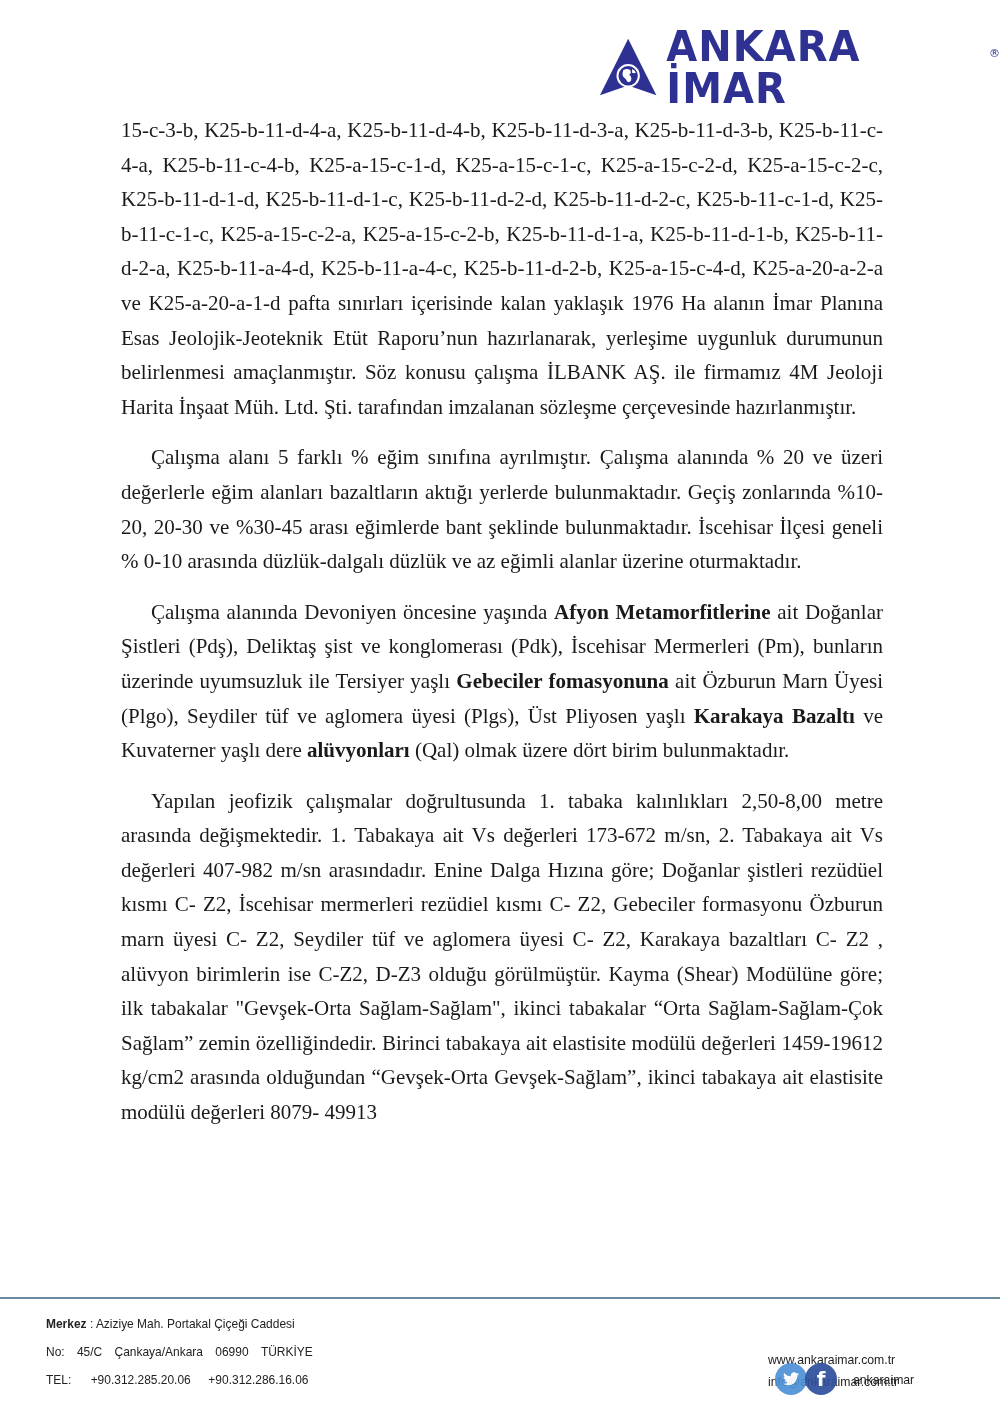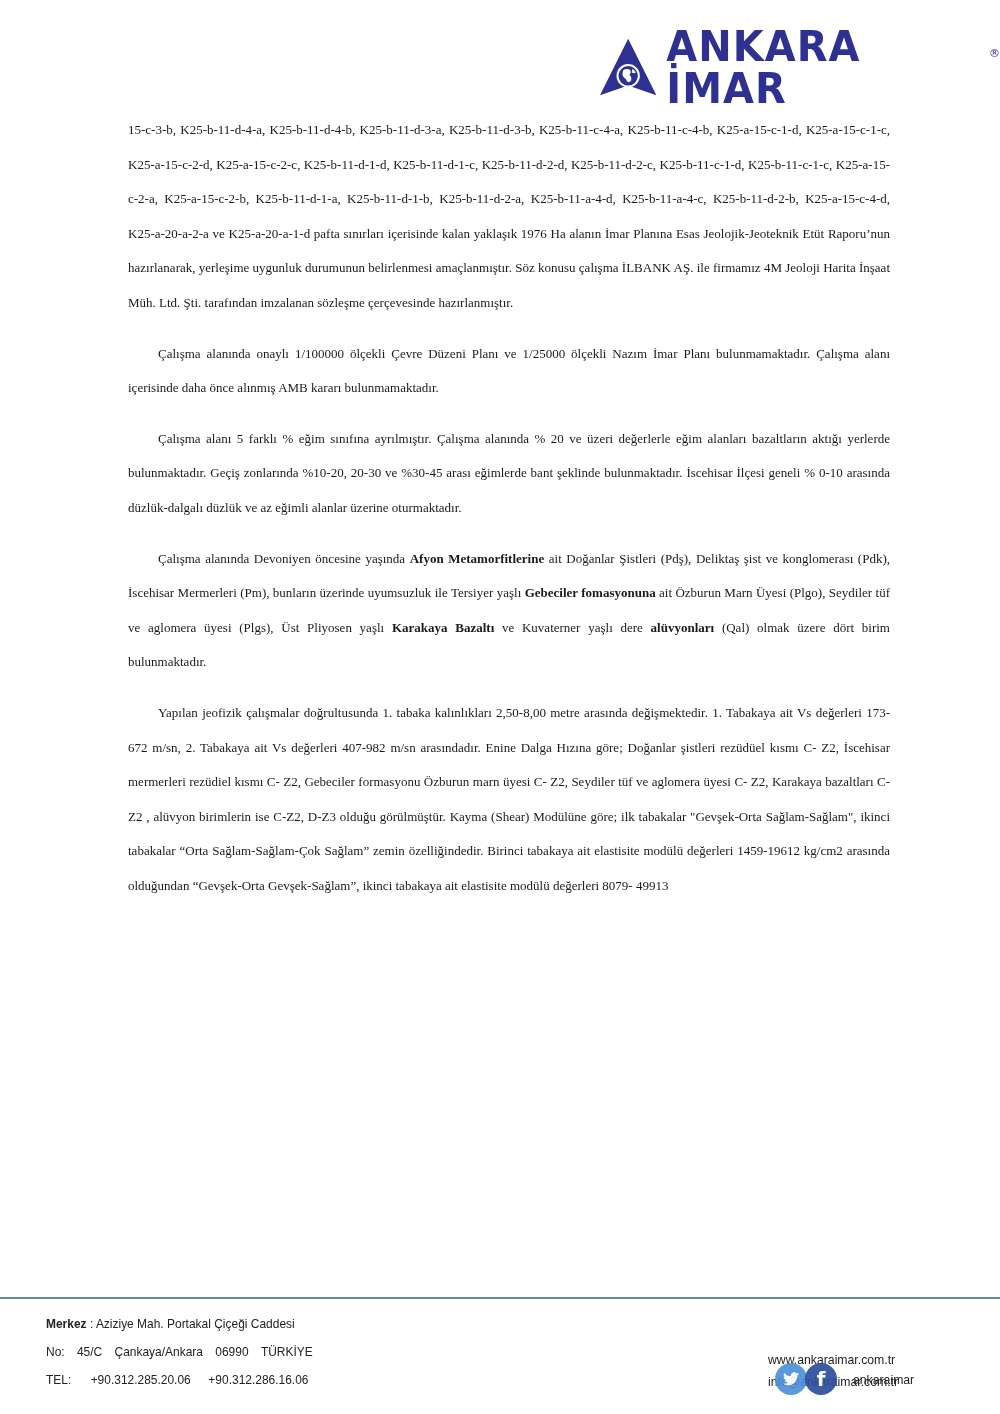--- a/index.html
+++ b/index.html
@@ -1,21 +1,21 @@
 <!DOCTYPE html>
 <html><head>
 <meta charset="utf-8">
 <style>
   html, body { margin: 0; padding: 0; background: #ffffff; }
   body { width: 1000px; height: 1414px; position: relative; overflow: hidden; font-family: "Liberation Serif", serif; color: #1a1a1a; }
   .logo { position: absolute; left: 598px; top: 36px; height: 62px; display: flex; align-items: center; }
   .logo svg.mark { width: 62px; height: 62px; }
   .logo .brand { font-family: "DejaVu Sans", sans-serif; font-weight: bold; font-size: 40px; color: #2e3192; letter-spacing: 1px; margin-left: 8px; transform: scaleY(1.05); line-height: 1; }
   .logo .reg { font-family: "DejaVu Sans", sans-serif; font-size: 11px; color: #2e3192; position: relative; top: -14px; margin-left: 2px; }
-  .content { position: absolute; left: 128px; top: 113px; width: 762px; font-size: 13px; line-height: 34.6px; text-align: justify; }
+  .content { position: absolute; left: 121px; top: 113px; width: 762px; font-size: 21px; line-height: 34.6px; text-align: justify; }
   .content p { margin: 0 0 16px 0; }
   .content p.indent { text-indent: 30px; }
   .content p.last { margin-bottom: 4px; }
   .footer-rule { position: absolute; left: 0; top: 1297px; width: 1000px; height: 2px; background: #6a8aa0; }
   .footer-left { position: absolute; left: 46px; top: 1310px; font-family: "Liberation Sans", sans-serif; font-size: 13.6px; color: #222; line-height: 28px; transform: scaleX(0.88); transform-origin: left top; }
   .footer-left b { font-weight: bold; }
   .footer-left .sp { display: inline-block; width: 14px; }
   .footer-right { position: absolute; left: 768px; top: 1349px; font-family: "Liberation Sans", sans-serif; font-size: 13.6px; color: #222; line-height: 22px; transform: scaleX(0.9); transform-origin: left top; }
   .social { position: absolute; left: 775px; top: 1363px; width: 90px; height: 36px; }
   .social .tw { position: absolute; left: 0; top: 0; width: 32px; height: 32px; border-radius: 50%; background: #4a8fd6; opacity: 0.9; display:flex; align-items:center; justify-content:center; color:#fff; font-size:16px; font-family: "DejaVu Sans", sans-serif; }
@@ -32,21 +32,20 @@
     <circle cx="31" cy="40" r="10" fill="#2e3192"></circle>
     <path d="M26 34 q4 -2 7 0 q2 3 -1 5 q3 2 2 6 q-2 3 -4 1 q-1 -3 -3 -4 q-3 -2 -1 -8z" fill="#ffffff"></path>
     <path d="M35 33 q3 1 4 4 q-2 1 -4 0z" fill="#ffffff"></path>
   </svg>
   <span class="brand">ANKARA İMAR</span>
   <span class="reg">®</span>
 </div>
 
 <div class="content" id="content">
     <p><span>15-c-3-b, K25-b-11-d-4-a, K25-b-11-d-4-b, K25-b-11-d-3-a, K25-b-11-d-3-b, K25-b-11-c-4-a, K25-b-11-c-4-b, K25-a-15-c-1-d, K25-a-15-c-1-c, K25-a-15-c-2-d, K25-a-15-c-2-c, K25-b-11-d-1-d, K25-b-11-d-1-c, K25-b-11-d-2-d, K25-b-11-d-2-c, K25-b-11-c-1-d, K25-b-11-c-1-c, K25-a-15-c-2-a, K25-a-15-c-2-b, K25-b-11-d-1-a, K25-b-11-d-1-b, K25-b-11-d-2-a, K25-b-11-a-4-d, K25-b-11-a-4-c, K25-b-11-d-2-b, K25-a-15-c-4-d, K25-a-20-a-2-a ve K25-a-20-a-1-d pafta sınırları içerisinde kalan yaklaşık 1976 Ha alanın İmar Planına Esas Jeolojik-Jeoteknik Etüt Raporu’nun hazırlanarak, yerleşime uygunluk durumunun belirlenmesi amaçlanmıştır. Söz konusu çalışma İLBANK AŞ. ile firmamız 4M Jeoloji Harita İnşaat Müh. Ltd. Şti. tarafından imzalanan sözleşme çerçevesinde hazırlanmıştır.</span></p>
-    <p class="indent"><span>Çalışma alanında onaylı 1/100000 ölçekli Çevre Düzeni Planı ve 1/25000 ölçekli Nazım İmar Planı bulunmamaktadır. Çalışma alanı içerisinde daha önce alınmış AMB kararı bulunmamaktadır.</span></p>
     <p class="indent"><span>Çalışma alanı 5 farklı % eğim sınıfına ayrılmıştır. Çalışma alanında % 20 ve üzeri değerlerle eğim alanları bazaltların aktığı yerlerde bulunmaktadır. Geçiş zonlarında %10-20, 20-30 ve %30-45 arası eğimlerde bant şeklinde bulunmaktadır. İscehisar İlçesi geneli % 0-10 arasında düzlük-dalgalı düzlük ve az eğimli alanlar üzerine oturmaktadır.</span></p>
     <p class="indent"><span>Çalışma alanında Devoniyen öncesine yaşında </span><b>Afyon Metamorfitlerine</b><span> ait Doğanlar Şistleri (Pdş), Deliktaş şist ve konglomerası (Pdk), İscehisar Mermerleri (Pm), bunların üzerinde uyumsuzluk ile Tersiyer yaşlı </span><b>Gebeciler fomasyonuna</b><span> ait Özburun Marn Üyesi (Plgo), Seydiler tüf ve aglomera üyesi (Plgs), Üst Pliyosen yaşlı </span><b>Karakaya Bazaltı</b><span> ve Kuvaterner yaşlı dere </span><b>alüvyonları</b><span> (Qal) olmak üzere dört birim bulunmaktadır.</span></p>
     <p class="indent last"><span>Yapılan jeofizik çalışmalar doğrultusunda 1. tabaka kalınlıkları 2,50-8,00 metre arasında değişmektedir. 1. Tabakaya ait Vs değerleri 173-672 m/sn, 2. Tabakaya ait Vs değerleri 407-982 m/sn arasındadır. Enine Dalga Hızına göre; Doğanlar şistleri rezüdüel kısmı C- Z2, İscehisar mermerleri rezüdiel kısmı C- Z2, Gebeciler formasyonu Özburun marn üyesi C- Z2, Seydiler tüf ve aglomera üyesi C- Z2, Karakaya bazaltları C- Z2 , alüvyon birimlerin ise C-Z2, D-Z3 olduğu görülmüştür. Kayma (Shear) Modülüne göre; ilk tabakalar "Gevşek-Orta Sağlam-Sağlam", ikinci tabakalar “Orta Sağlam-Sağlam-Çok Sağlam” zemin özelliğindedir. Birinci tabakaya ait elastisite modülü değerleri 1459-19612 kg/cm2 arasında olduğundan “Gevşek-Orta Gevşek-Sağlam”, ikinci tabakaya ait elastisite modülü değerleri 8079- 49913</span></p>
   </div>
 
 <div class="footer-rule"></div>
 
 <div class="footer-left">
   <div><b>Merkez</b> <span>: Aziziye Mah. Portakal Çiçeği Caddesi</span></div>
   <div><span>No:</span><span class="sp"></span><span>45/C</span><span class="sp"></span><span>Çankaya/Ankara</span><span class="sp"></span><span>06990</span><span class="sp"></span><span>TÜRKİYE</span></div>

